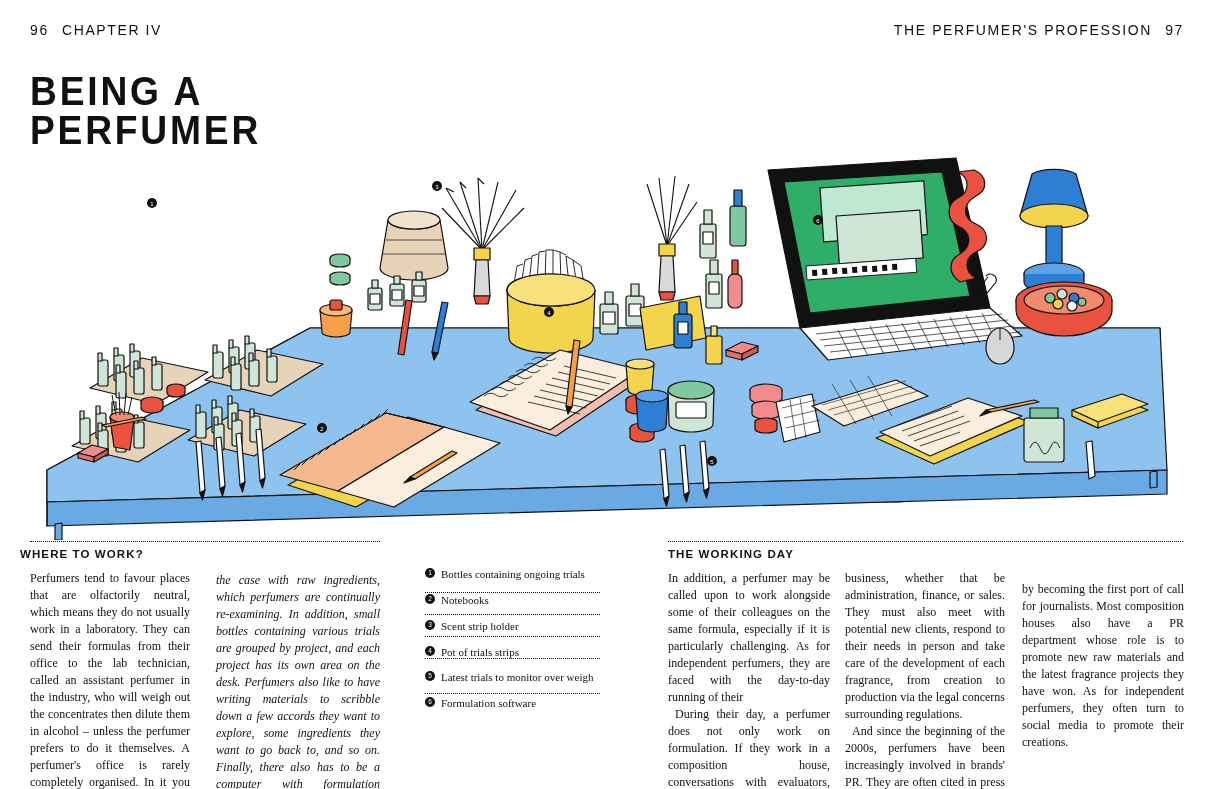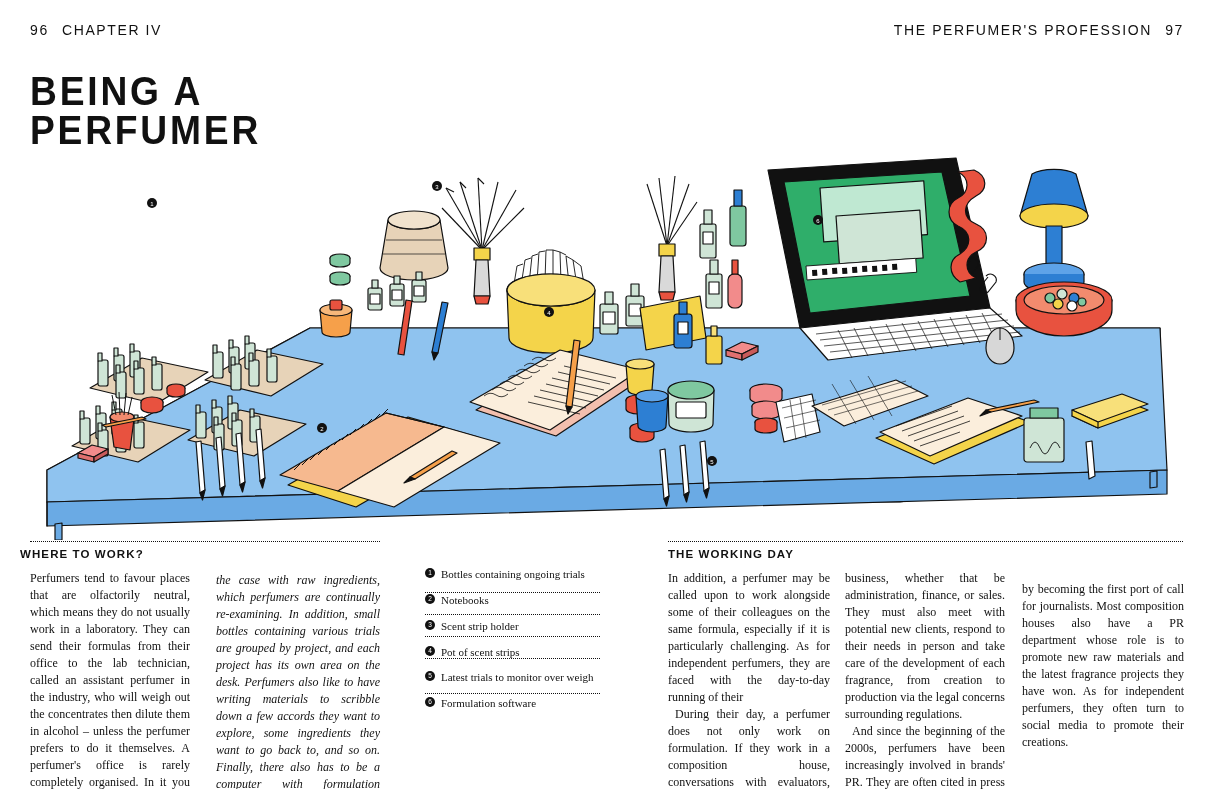--- a/index.html
+++ b/index.html
@@ -715,21 +715,21 @@
       <div class="legend-item">
         <div class="bullet">2</div>
         <div class="legend-text">Notebooks</div>
       </div>
       <div class="legend-item">
         <div class="bullet">3</div>
         <div class="legend-text">Scent strip holder</div>
       </div>
       <div class="legend-item">
         <div class="bullet">4</div>
-        <div class="legend-text">Pot of scent strips</div>
+        <div class="legend-text">Pot of trials strips</div>
       </div>
       <div class="legend-item">
         <div class="bullet">5</div>
         <div class="legend-text">Latest trials to monitor over weigh</div>
       </div>
       <div class="legend-item">
         <div class="bullet">6</div>
         <div class="legend-text">Formulation software</div>
       </div>
     </div>

